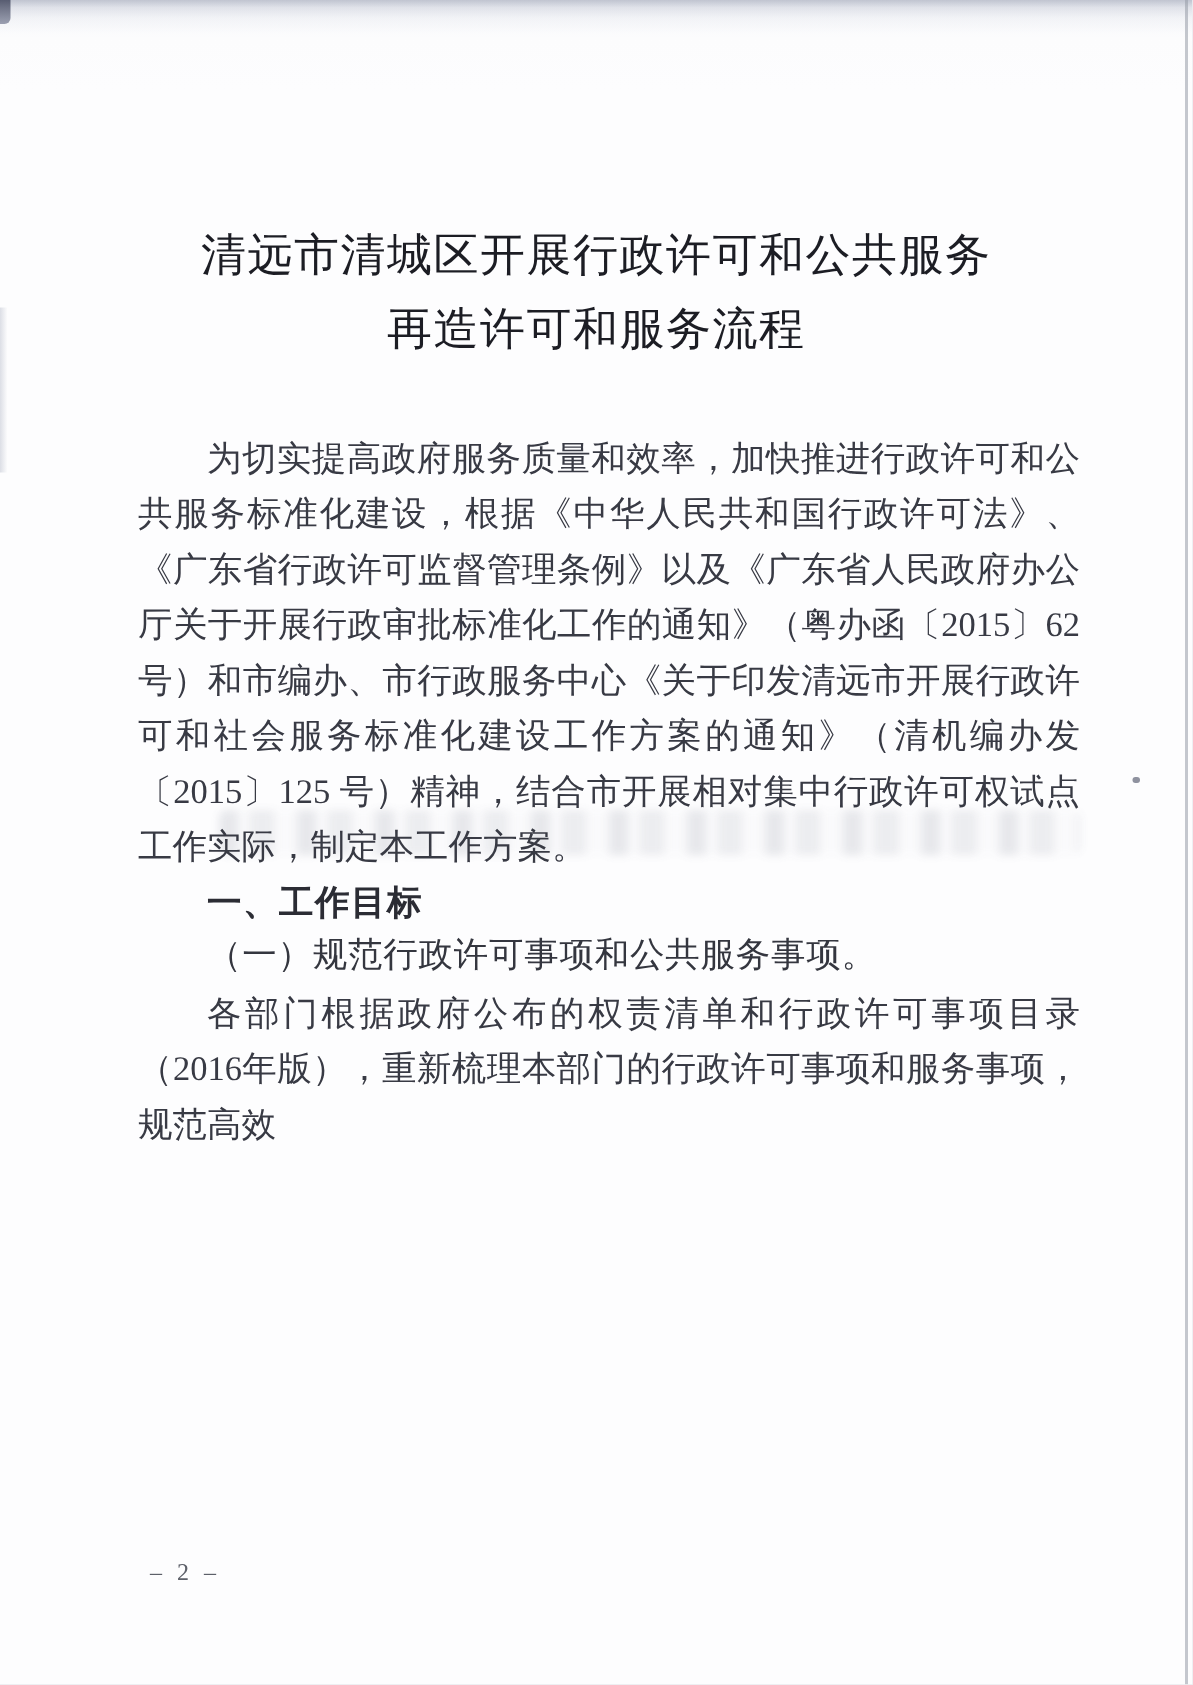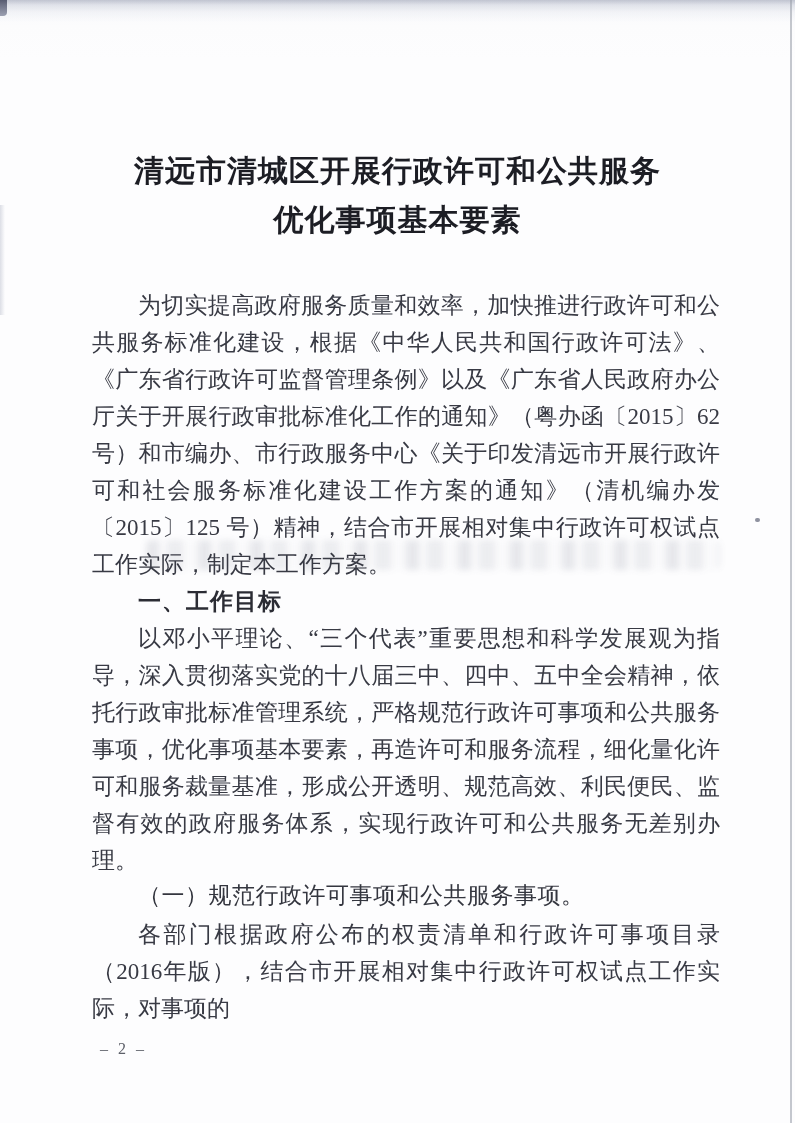--- a/index.html
+++ b/index.html
@@ -52,21 +52,21 @@
     opacity: 0.8;
   }
 
   
   .title {
     position: absolute;
     left: 0; top: 146px; width: 795px;
     margin: 0;
     text-align: center;
     font-family: "Liberation Serif", "DejaVu Serif", serif;
-    font-weight: 700;
+    font-weight: 400;
     font-size: 30px;
     line-height: 49px;
     letter-spacing: 1px;
     color: #1c1d24;
   }
   .title-line { display: block; }
 
   .doc-body {
     position: absolute;
     left: 92px; top: 287px; width: 628px;
@@ -107,26 +107,25 @@
 
   <div class="artifact top-edge"></div>
   <div class="artifact corner-mark"></div>
   <div class="artifact left-smudge"></div>
   <div class="artifact right-edge"></div>
   <div class="artifact speck"></div>
   <div class="artifact ghost-band"></div>
 
   <h1 class="title">
     <span class="title-line">清远市清城区开展行政许可和公共服务</span>
-    <span class="title-line">优化事项基本要素</span>
+    <span class="title-line">再造许可和服务流程</span>
   </h1>
 
   <div class="doc-body">
     <p class="para">为切实提高政府服务质量和效率，加快推进行政许可和公共服务标准化建设，根据《中华人民共和国行政许可法》、《广东省行政许可监督管理条例》以及《广东省人民政府办公厅关于开展行政审批标准化工作的通知》（粤办函〔2015〕62 号）和市编办、市行政服务中心《关于印发清远市开展行政许可和社会服务标准化建设工作方案的通知》（清机编办发〔2015〕125 号）精神，结合市开展相对集中行政许可权试点工作实际，制定本工作方案。</p>
     <p class="heading">一、工作目标</p>
-    <p class="para">以邓小平理论、“三个代表”重要思想和科学发展观为指导，深入贯彻落实党的十八届三中、四中、五中全会精神，依托行政审批标准管理系统，严格规范行政许可事项和公共服务事项，优化事项基本要素，再造许可和服务流程，细化量化许可和服务裁量基准，形成公开透明、规范高效、利民便民、监督有效的政府服务体系，实现行政许可和公共服务无差别办理。</p>
     <p class="subheading">（一）规范行政许可事项和公共服务事项。</p>
-    <p class="para">各部门根据政府公布的权责清单和行政许可事项目录（2016年版），结合市开展相对集中行政许可权试点工作实际，对事项的</p>
+    <p class="para">各部门根据政府公布的权责清单和行政许可事项目录（2016年版），重新梳理本部门的行政许可事项和服务事项，规范高效</p>
   </div>
 
   <div class="page-number">– 2 –</div>
 
 </div>
 
 </body></html>

